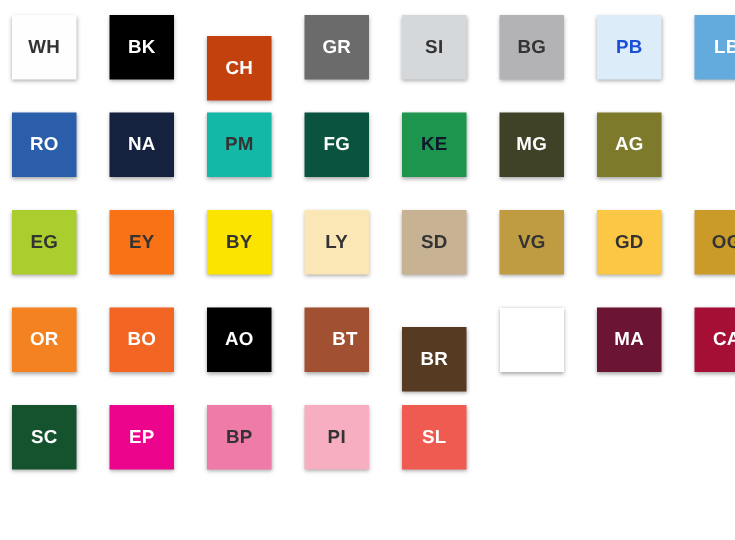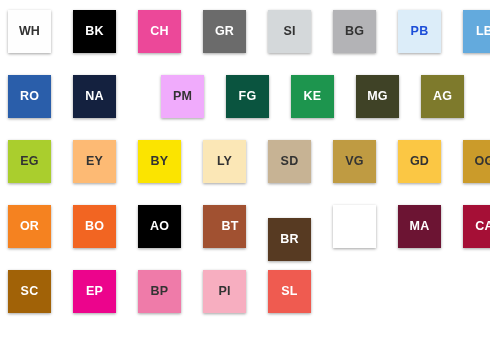--- a/index.html
+++ b/index.html
@@ -55,21 +55,21 @@
 <body>
 
 <div id="palette-grid">
     <div class="swatch-row">
       <div class="swatch" title="White" style="background-color: rgb(254, 254, 254);">
         <span class="swatch-label" style="color: rgb(51, 51, 51);">WH</span>
       </div>
       <div class="swatch" title="Black" style="background-color: rgb(0, 0, 0);">
         <span class="swatch-label" style="color: rgb(255, 255, 255);">BK</span>
       </div>
-      <div class="swatch" title="Charcoal" style="background-color: #ec4899;">
+      <div class="swatch" title="Charcoal" style="background-color: #c2410c; margin-top: 14px;">
         <span class="swatch-label" style="color: rgb(255, 255, 255);">CH</span>
       </div>
       <div class="swatch" title="Grey" style="background-color: rgb(107, 107, 107);">
         <span class="swatch-label" style="color: rgb(255, 255, 255);">GR</span>
       </div>
       <div class="swatch" title="Silver" style="background-color: rgb(212, 216, 218);">
         <span class="swatch-label" style="color: rgb(51, 51, 51);">SI</span>
       </div>
       <div class="swatch" title="Battleship" style="background-color: rgb(179, 179, 182);">
         <span class="swatch-label" style="color: rgb(51, 51, 51);">BG</span>
@@ -81,41 +81,41 @@
         <span class="swatch-label" style="color: rgb(255, 255, 255);">LB</span>
       </div>
     </div>
     <div class="swatch-row">
       <div class="swatch" title="Royal Blue" style="background-color: rgb(42, 94, 170);">
         <span class="swatch-label" style="color: rgb(255, 255, 255);">RO</span>
       </div>
       <div class="swatch" title="Navy" style="background-color: rgb(20, 33, 63);">
         <span class="swatch-label" style="color: rgb(255, 255, 255);">NA</span>
       </div>
-      <div class="swatch" title="Pale Mint" style="background-color: #f0abfc; margin-left: 23px;">
+      <div class="swatch" title="Pale Mint" style="background-color: #14b8a6;">
         <span class="swatch-label" style="color: rgb(51, 51, 51);">PM</span>
       </div>
       <div class="swatch" title="Forest Green" style="background-color: rgb(10, 84, 63);">
         <span class="swatch-label" style="color: rgb(255, 255, 255);">FG</span>
       </div>
       <div class="swatch" title="Kelly Green" style="background-color: rgb(29, 149, 78);">
-        <span class="swatch-label" style="color: #ffffff;">KE</span>
+        <span class="swatch-label" style="color: #0f172a;">KE</span>
       </div>
       <div class="swatch" title="Moss Green" style="background-color: rgb(63, 66, 38);">
         <span class="swatch-label" style="color: rgb(255, 255, 255);">MG</span>
       </div>
       <div class="swatch" title="Avocado" style="background-color: rgb(126, 122, 44);">
         <span class="swatch-label" style="color: rgb(255, 255, 255);">AG</span>
       </div>
     </div>
     <div class="swatch-row">
       <div class="swatch" title="Electric Green" style="background-color: rgb(170, 206, 45);">
         <span class="swatch-label" style="color: rgb(51, 51, 51);">EG</span>
       </div>
-      <div class="swatch" title="Eggshell Yellow" style="background-color: #fdba74; text-align: right;">
+      <div class="swatch" title="Eggshell Yellow" style="background-color: #f97316; text-align: right;">
         <span class="swatch-label" style="color: rgb(51, 51, 51);">EY</span>
       </div>
       <div class="swatch" title="Bright Yellow" style="background-color: rgb(251, 228, 0);">
         <span class="swatch-label" style="color: rgb(51, 51, 51);">BY</span>
       </div>
       <div class="swatch" title="Light Yellow" style="background-color: rgb(251, 231, 182);">
         <span class="swatch-label" style="color: rgb(51, 51, 51);">LY</span>
       </div>
       <div class="swatch" title="Sand" style="background-color: rgb(199, 179, 148);">
         <span class="swatch-label" style="color: rgb(51, 51, 51);">SD</span>
@@ -150,21 +150,21 @@
         <span class="swatch-label" style="color: rgb(255, 255, 255);">PU</span>
       </div>
       <div class="swatch" title="Maroon" style="background-color: rgb(108, 20, 51);">
         <span class="swatch-label" style="color: rgb(255, 255, 255);">MA</span>
       </div>
       <div class="swatch" title="Cardinal" style="background-color: rgb(165, 15, 54);">
         <span class="swatch-label" style="color: rgb(255, 255, 255);">CA</span>
       </div>
     </div>
     <div class="swatch-row">
-      <div class="swatch" title="Scarlet" style="background-color: #a16207;">
+      <div class="swatch" title="Scarlet" style="background-color: #14532d;">
         <span class="swatch-label" style="color: rgb(255, 255, 255);">SC</span>
       </div>
       <div class="swatch" title="Electric Pink" style="background-color: rgb(236, 4, 140);">
         <span class="swatch-label" style="color: rgb(255, 255, 255);">EP</span>
       </div>
       <div class="swatch" title="Bubblegum Pink" style="background-color: rgb(239, 123, 169);">
         <span class="swatch-label" style="color: rgb(51, 51, 51);">BP</span>
       </div>
       <div class="swatch" title="Pink" style="background-color: rgb(247, 174, 192);">
         <span class="swatch-label" style="color: rgb(51, 51, 51);">PI</span>

